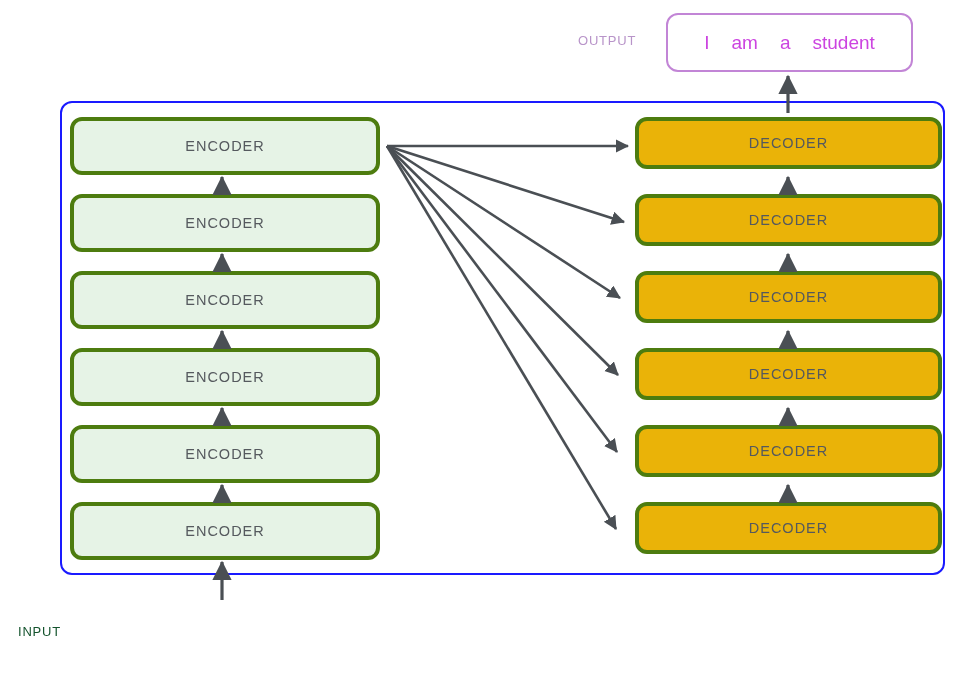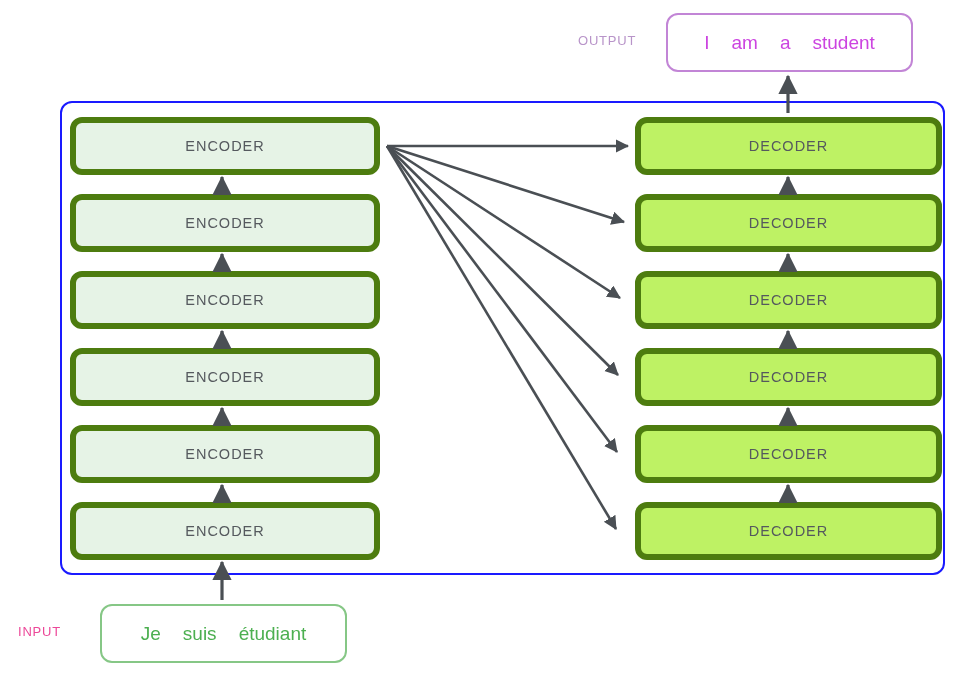--- a/index.html
+++ b/index.html
@@ -28,40 +28,40 @@
     border: 2.5px solid #1a1aff;
     border-radius: 12px;
     box-sizing: border-box;
     background: transparent;
   }
 
   
   .stack-box {
     position: absolute;
     box-sizing: border-box;
-    border: 6px solid #4d7c0f;
+    border: 4px solid #4d7c0f;
     border-radius: 12px;
     display: flex;
     align-items: center;
     justify-content: center;
     letter-spacing: 1.0px;
     font-size: 14.5px;
     color: #55595e;
   }
   .encoder-box {
     left: 70px;
     width: 310px;
     height: 58px;
     background: #e6f3e6;
   }
   .decoder-box {
     left: 635px;
     width: 307px;
-    height: 58px;
-    background: #bef264;
+    height: 52px;
+    background: #eab308;
   }
 
   
   .io-box {
     position: absolute;
     box-sizing: border-box;
     border-radius: 12px;
     display: flex;
     align-items: center;
     justify-content: center;
@@ -90,21 +90,21 @@
   .output-box .io-words { color: #cc44e0; }
 
   .io-label {
     position: absolute;
     font-size: 13px;
     letter-spacing: 0.8px;
   }
   .label-input {
     left: 18px;
     top: 624px;
-    color: #ec4899;
+    color: #14532d;
   }
   .label-output {
     left: 578px;
     top: 33px;
     color: #b894c9;
   }
 
   
   #arrows {
     position: absolute;
@@ -194,27 +194,20 @@
       <line x1="387" y1="146" x2="628" y2="146"></line>
       <line x1="387" y1="146" x2="624" y2="222"></line>
       <line x1="387" y1="146" x2="620" y2="298"></line>
       <line x1="387" y1="146" x2="618" y2="375"></line>
       <line x1="387" y1="146" x2="617" y2="452"></line>
       <line x1="387" y1="146" x2="616" y2="529"></line>
     </g>
   </svg>
 
   <div class="io-label label-input">INPUT</div>
-  <div class="io-box input-box">
-    <div class="io-words">
-      <span>Je</span>
-      <span>suis</span>
-      <span>étudiant</span>
-    </div>
-  </div>
 
   <div class="io-label label-output">OUTPUT</div>
   <div class="io-box output-box">
     <div class="io-words">
       <span>I</span>
       <span>am</span>
       <span>a</span>
       <span>student</span>
     </div>
   </div>

